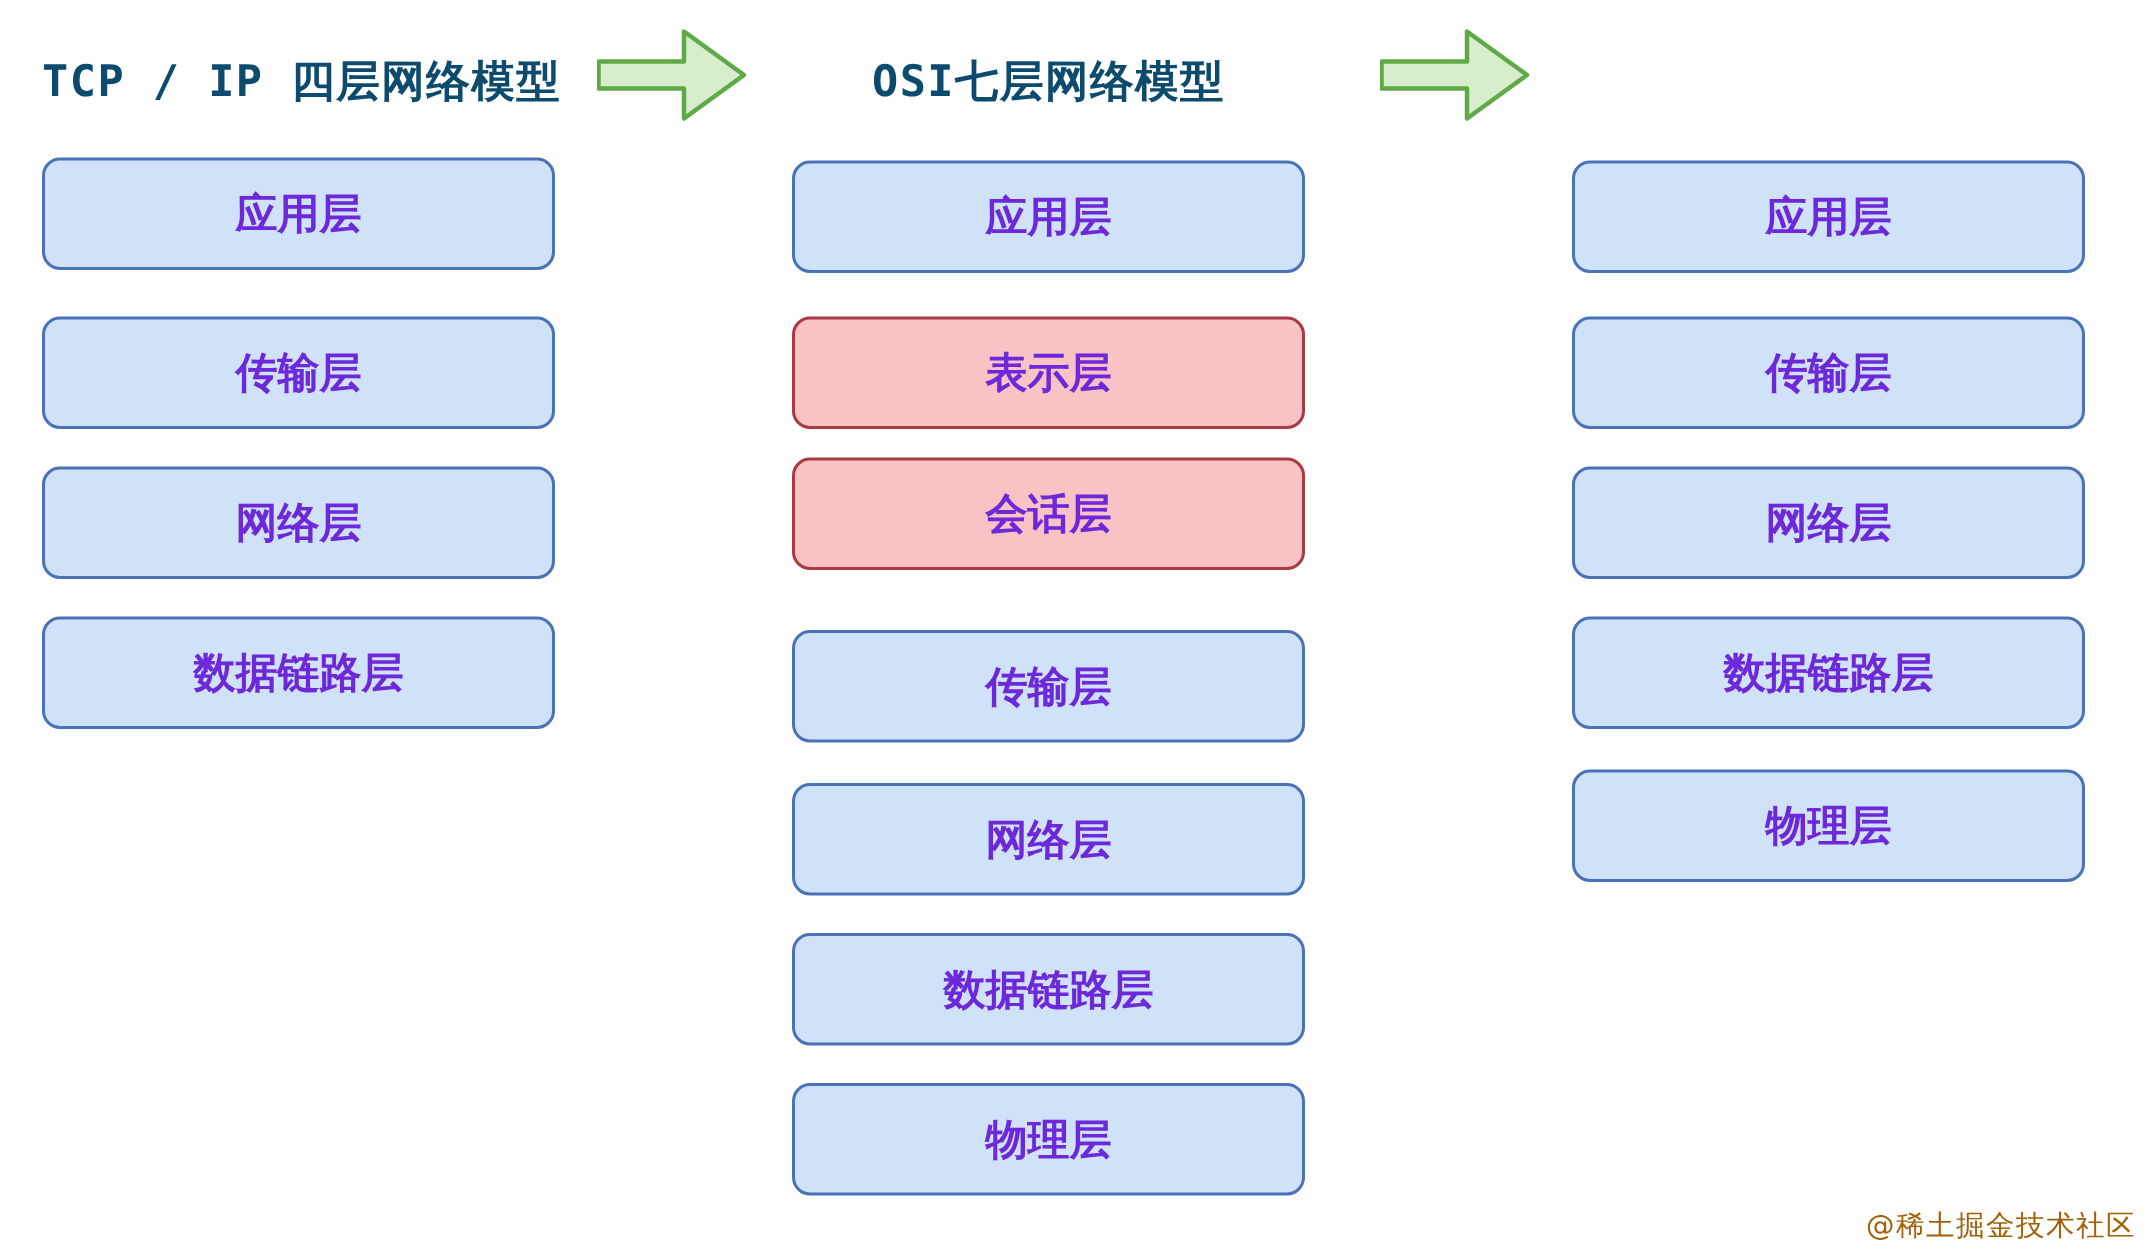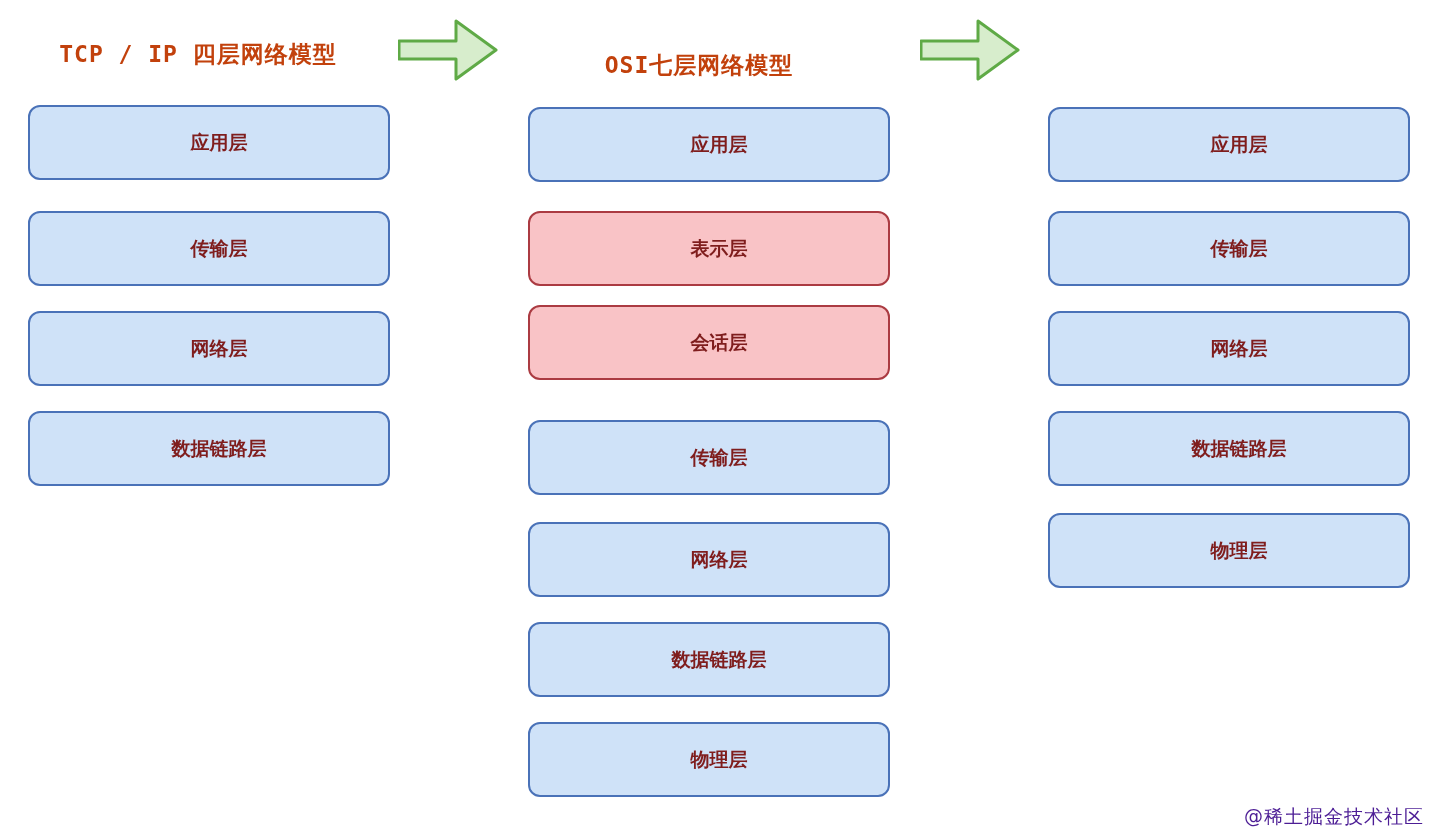--- a/index.html
+++ b/index.html
@@ -16,38 +16,37 @@
     overflow: hidden;
   }
   .col-title {
     position: absolute;
     top: 36px;
     height: 36px;
     line-height: 36px;
     text-align: center;
     font-family: "DejaVu Sans Mono", "DejaVu Sans", sans-serif;
     font-weight: 700;
-    font-size: 23px;
-    color: #c2410c;
+    font-size: 29px;
+    color: #0c4a6e;
     letter-spacing: 1px;
     white-space: nowrap;
   }
   .layer-box {
     position: absolute;
     width: 338px;
     height: 71px;
     border-radius: 12px;
     display: flex;
     align-items: center;
     justify-content: center;
-    font-size: 19px;
+    font-size: 28px;
     font-weight: 600;
-    color: #7f1d1d;
+    color: #6d28d9;
     box-sizing: content-box;
-    padding-left: 20px;
   }
   .layer-box.blue {
     background: #cfe2f8;
     border: 2.5px solid #4a72b8;
   }
   .layer-box.red {
     background: #f9c3c6;
     border: 2.5px solid #ab3b42;
   }
   .col-left  .layer-box { left: 28px; }
@@ -57,31 +56,31 @@
     position: absolute;
     top: 10px;
     width: 100px;
     height: 80px;
   }
   .watermark {
     position: absolute;
     right: 12px;
     bottom: 8px;
     font-size: 19px;
-    color: #4c1d95;
+    color: #a16207;
     letter-spacing: 1px;
   }
 </style>
 </head>
 <body>
 
 <div class="canvas">
 
   <div class="col-title" style="left:28px;  width:340px;">TCP / IP 四层网络模型</div>
-  <div class="col-title" style="left:528px; width:342px;margin-top:11px;">OSI七层网络模型</div>
+  <div class="col-title" style="left:528px; width:342px;">OSI七层网络模型</div>
 
   <svg class="arrow" style="left:398px;" viewBox="0 0 100 80">
     <polygon points="1,31 58,31 58,11 98,40 58,69 58,49 1,49" fill="#d7edcc" stroke="#5faa46" stroke-width="3" stroke-linejoin="round"></polygon>
   </svg>
   <svg class="arrow" style="left:920px;" viewBox="0 0 100 80">
     <polygon points="1,31 58,31 58,11 98,40 58,69 58,49 1,49" fill="#d7edcc" stroke="#5faa46" stroke-width="3" stroke-linejoin="round"></polygon>
   </svg>
 
   <div class="col-left">
     <div class="layer-box blue" style="top:105px;">应用层</div>

